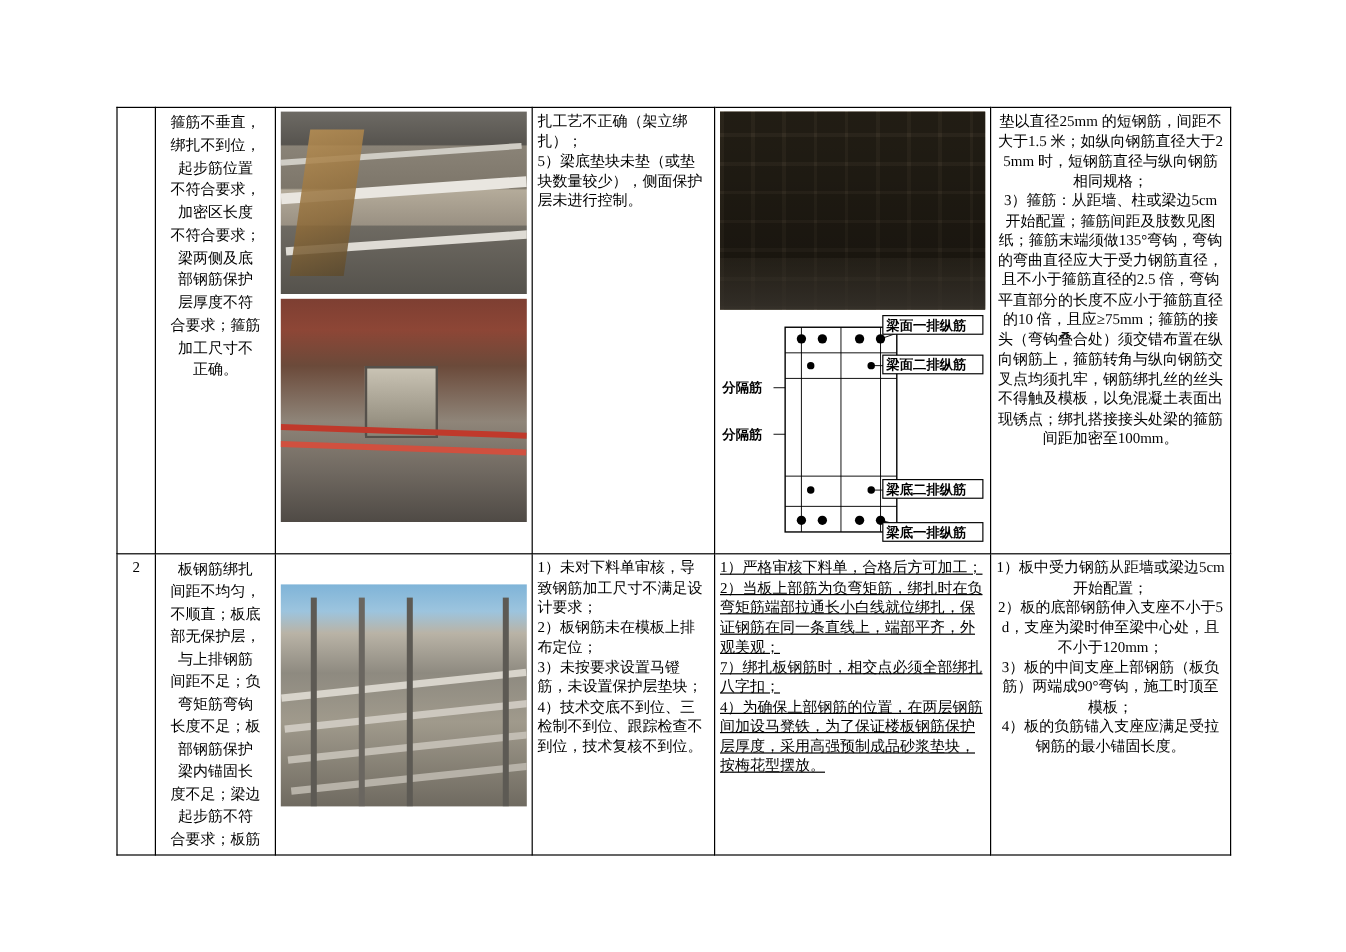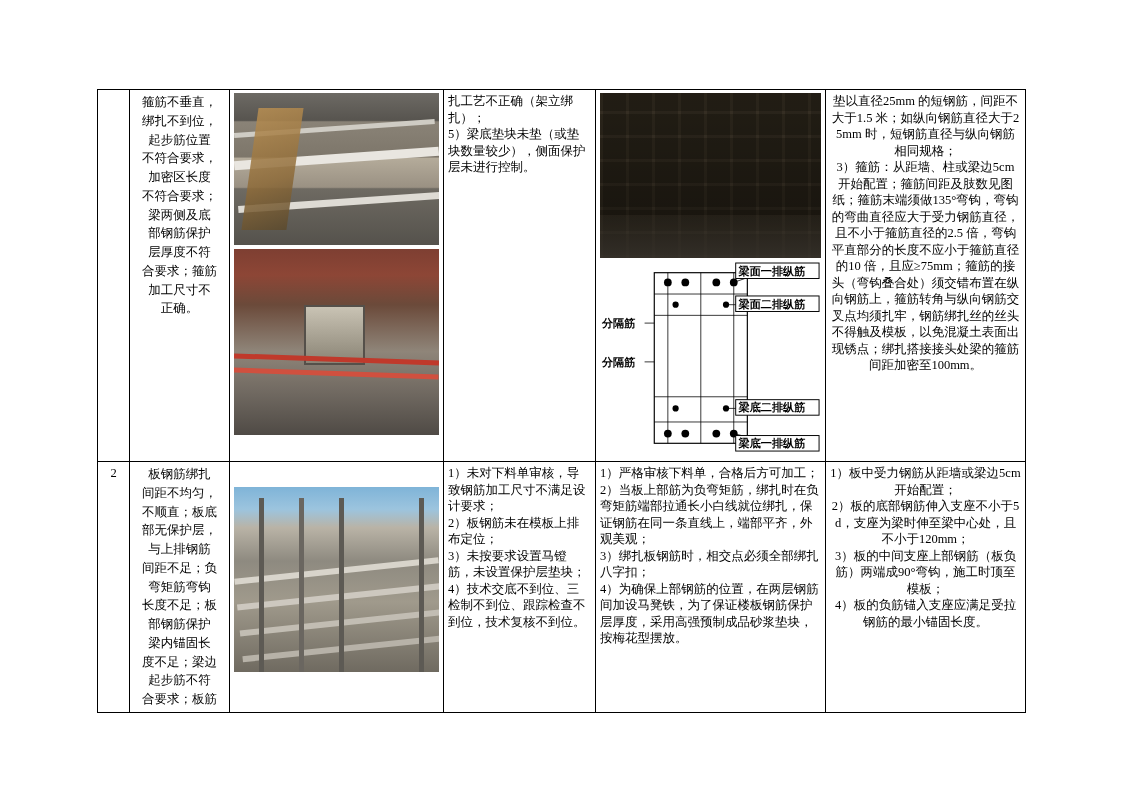--- a/index.html
+++ b/index.html
@@ -52,20 +52,21 @@
     padding: 2px;
     text-align: center;
   }
   td.col-cause {
     width: 152px;
   }
   td.col-img2 {
     width: 230px;
     padding: 2px;
     vertical-align: top;
+    text-decoration: underline;
   }
   td.col-measure {
     width: 200px;
     text-align: center;
   }
   .cell-text {
     white-space: pre-wrap;
   }
   .desc-text {
     white-space: pre-wrap;
@@ -299,21 +300,21 @@
         </td>
         <td class="col-cause">
           <span class="cell-text">1）未对下料单审核，导致钢筋加工尺寸不满足设计要求；
 2）板钢筋未在模板上排布定位；
 3）未按要求设置马镫筋，未设置保护层垫块；
 4）技术交底不到位、三检制不到位、跟踪检查不到位，技术复核不到位。</span>
         </td>
         <td class="col-img2">
           <span class="cell-text">1）严格审核下料单，合格后方可加工；
 2）当板上部筋为负弯矩筋，绑扎时在负弯矩筋端部拉通长小白线就位绑扎，保证钢筋在同一条直线上，端部平齐，外观美观；
-3）绑扎板钢筋时，相交点必须全部绑扎八字扣；
+7）绑扎板钢筋时，相交点必须全部绑扎八字扣；
 4）为确保上部钢筋的位置，在两层钢筋间加设马凳铁，为了保证楼板钢筋保护层厚度，采用高强预制成品砂浆垫块，按梅花型摆放。</span>
         </td>
         <td class="col-measure">
           <span class="cell-text">1）板中受力钢筋从距墙或梁边5cm开始配置；
 2）板的底部钢筋伸入支座不小于5d，支座为梁时伸至梁中心处，且不小于120mm；
 3）板的中间支座上部钢筋（板负筋）两端成90°弯钩，施工时顶至模板；
 4）板的负筋锚入支座应满足受拉钢筋的最小锚固长度。</span>
         </td>
       </tr>
     </tbody>

